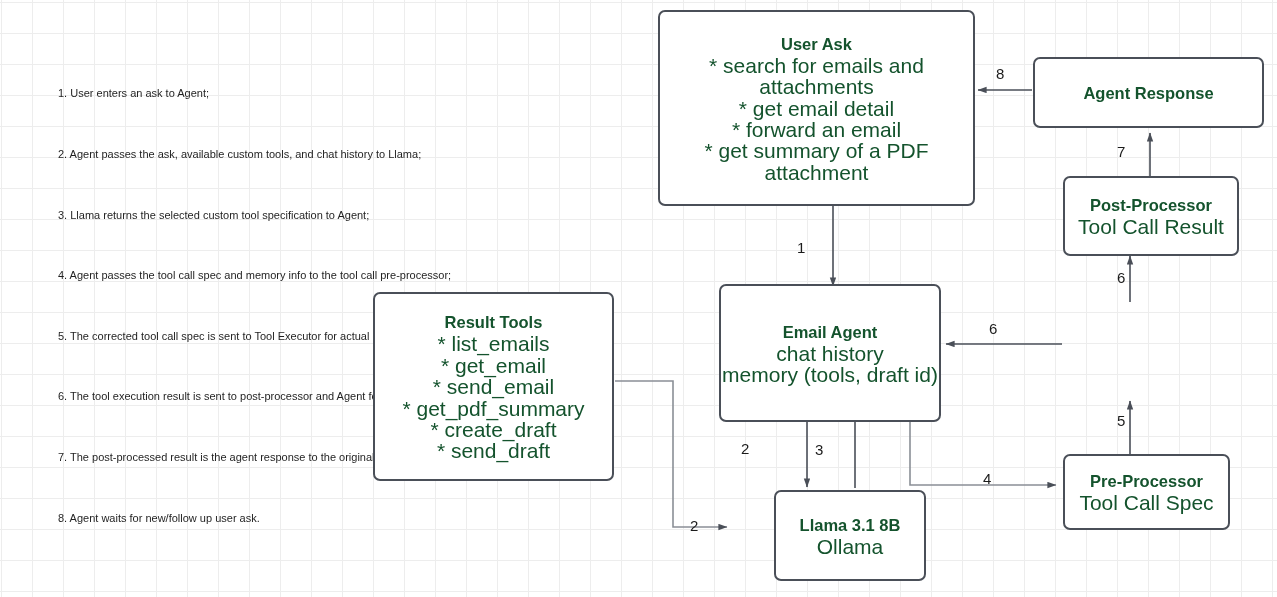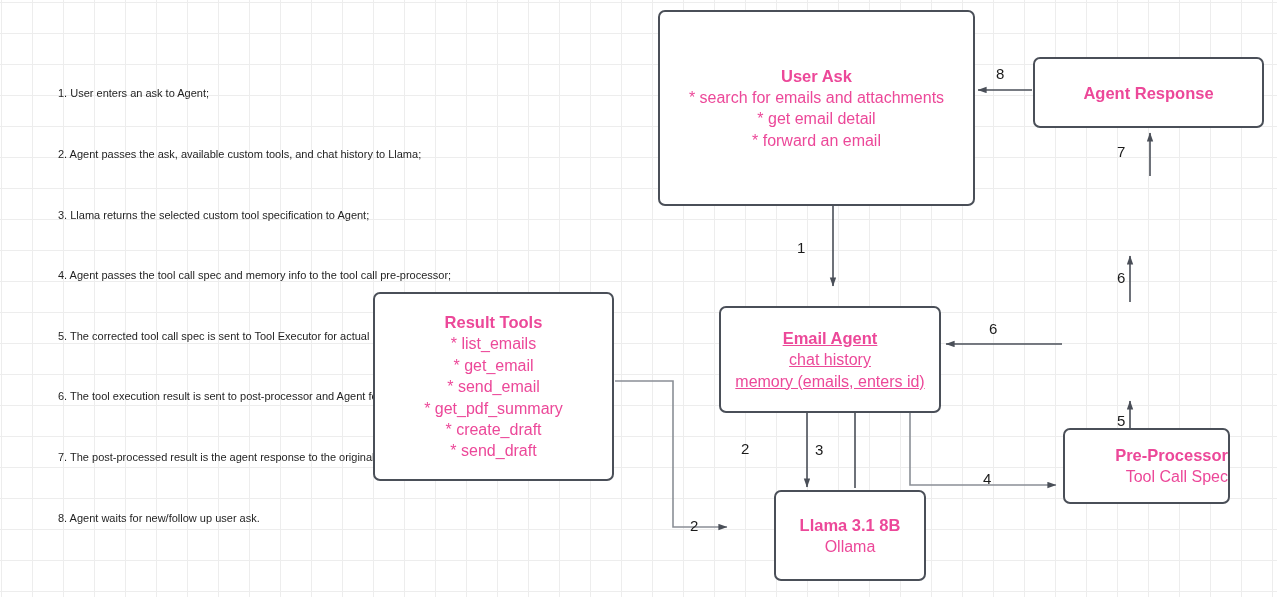--- a/index.html
+++ b/index.html
@@ -38,29 +38,29 @@
     position: absolute;
     box-sizing: border-box;
     background: #ffffff;
     border: 2px solid #4a4f58;
     border-radius: 7px;
     display: flex;
     flex-direction: column;
     align-items: center;
     justify-content: center;
     text-align: center;
-    color: #ec4899;
+    color: #14532d;
   }
   .node .title {
     font-weight: bold;
     font-size: 16.5px;
     line-height: 22px;
   }
   .node .line {
-    font-size: 16px;
+    font-size: 21px;
     line-height: 21.4px;
     font-weight: normal;
   }
 
   svg.edges {
     position: absolute;
     left: 0;
     top: 0;
     width: 1277px;
     height: 597px;
@@ -127,47 +127,52 @@
   <div class="elabel" style="left:1117px; top:269px;">6</div>
   <div class="elabel" style="left:989px; top:320px;">6</div>
   <div class="elabel" style="left:1117px; top:143px;">7</div>
   <div class="elabel" style="left:996px; top:65px;">8</div>
 
   <div class="node" style="left:658px; top:10px; width:317px; height:196px;">
     <div class="title">User Ask</div>
     <div class="line">* search for emails and attachments</div>
     <div class="line">* get email detail</div>
     <div class="line">* forward an email</div>
+    <div class="line">* get summary of a PDF attachment</div>
   </div>
 
   <div class="node" style="left:1033px; top:57px; width:231px; height:71px;justify-content:center;">
     <div class="title">Agent Response</div>
   </div>
 
+  <div class="node" style="left:1063px; top:176px; width:176px; height:80px;">
+    <div class="title">Post-Processor</div>
+    <div class="line">Tool Call Result</div>
+  </div>
 
 
-  <div class="node" style="left:1063px; top:428px; width:167px; height:76px;align-items:flex-end;">
+  <div class="node" style="left:1063px; top:454px; width:167px; height:76px;">
     <div class="title">Pre-Processor</div>
     <div class="line">Tool Call Spec</div>
   </div>
 
   <div class="node" style="left:373px; top:292px; width:241px; height:189px;">
     <div class="title">Result Tools</div>
     <div class="line">* list_emails</div>
     <div class="line">* get_email</div>
     <div class="line">* send_email</div>
     <div class="line">* get_pdf_summary</div>
     <div class="line">* create_draft</div>
     <div class="line">* send_draft</div>
   </div>
 
-  <div class="node" style="left:719px; top:306px; width:222px; height:107px;text-decoration:underline;">
+  <div class="node" style="left:719px; top:284px; width:222px; height:138px;">
     <div class="title">Email Agent</div>
     <div class="line">chat history</div>
-    <div class="line">memory (emails, enters id)</div>
+    <div class="line">memory (tools, draft id)</div>
   </div>
 
   <div class="node" style="left:733px; top:490px; width:152px; height:91px;margin-left:41px;">
     <div class="title">Llama 3.1 8B</div>
     <div class="line">Ollama</div>
   </div>
 
 </div>
 
 </body></html>

